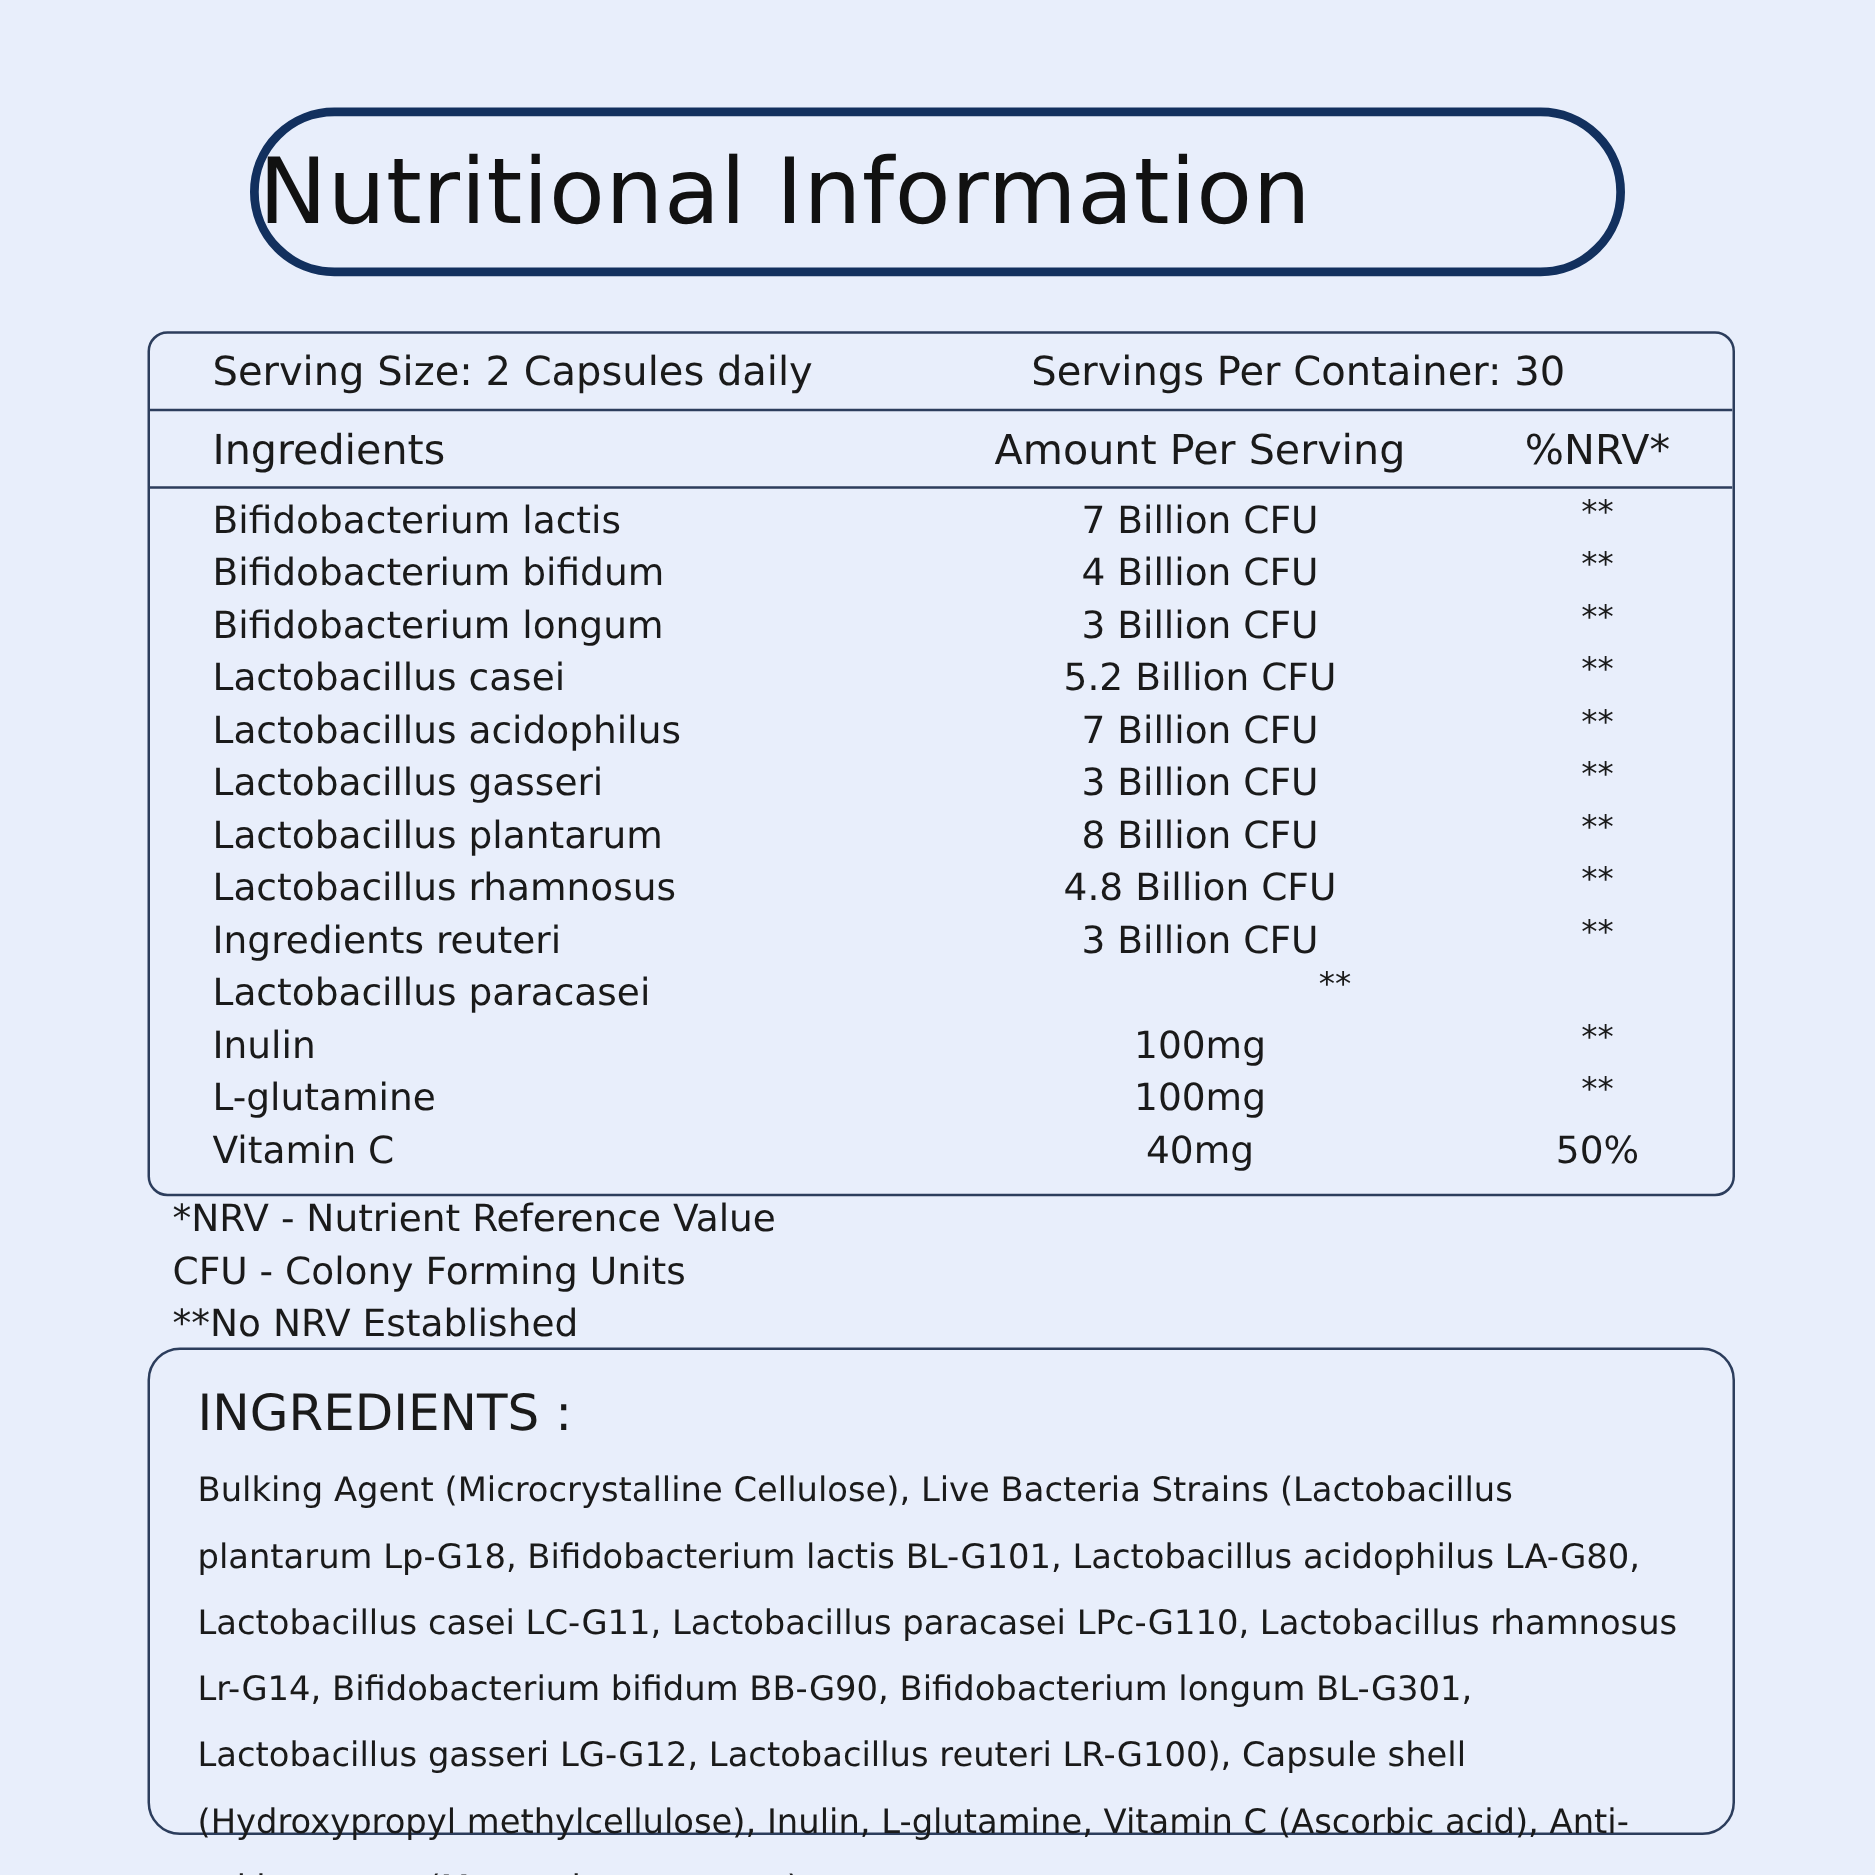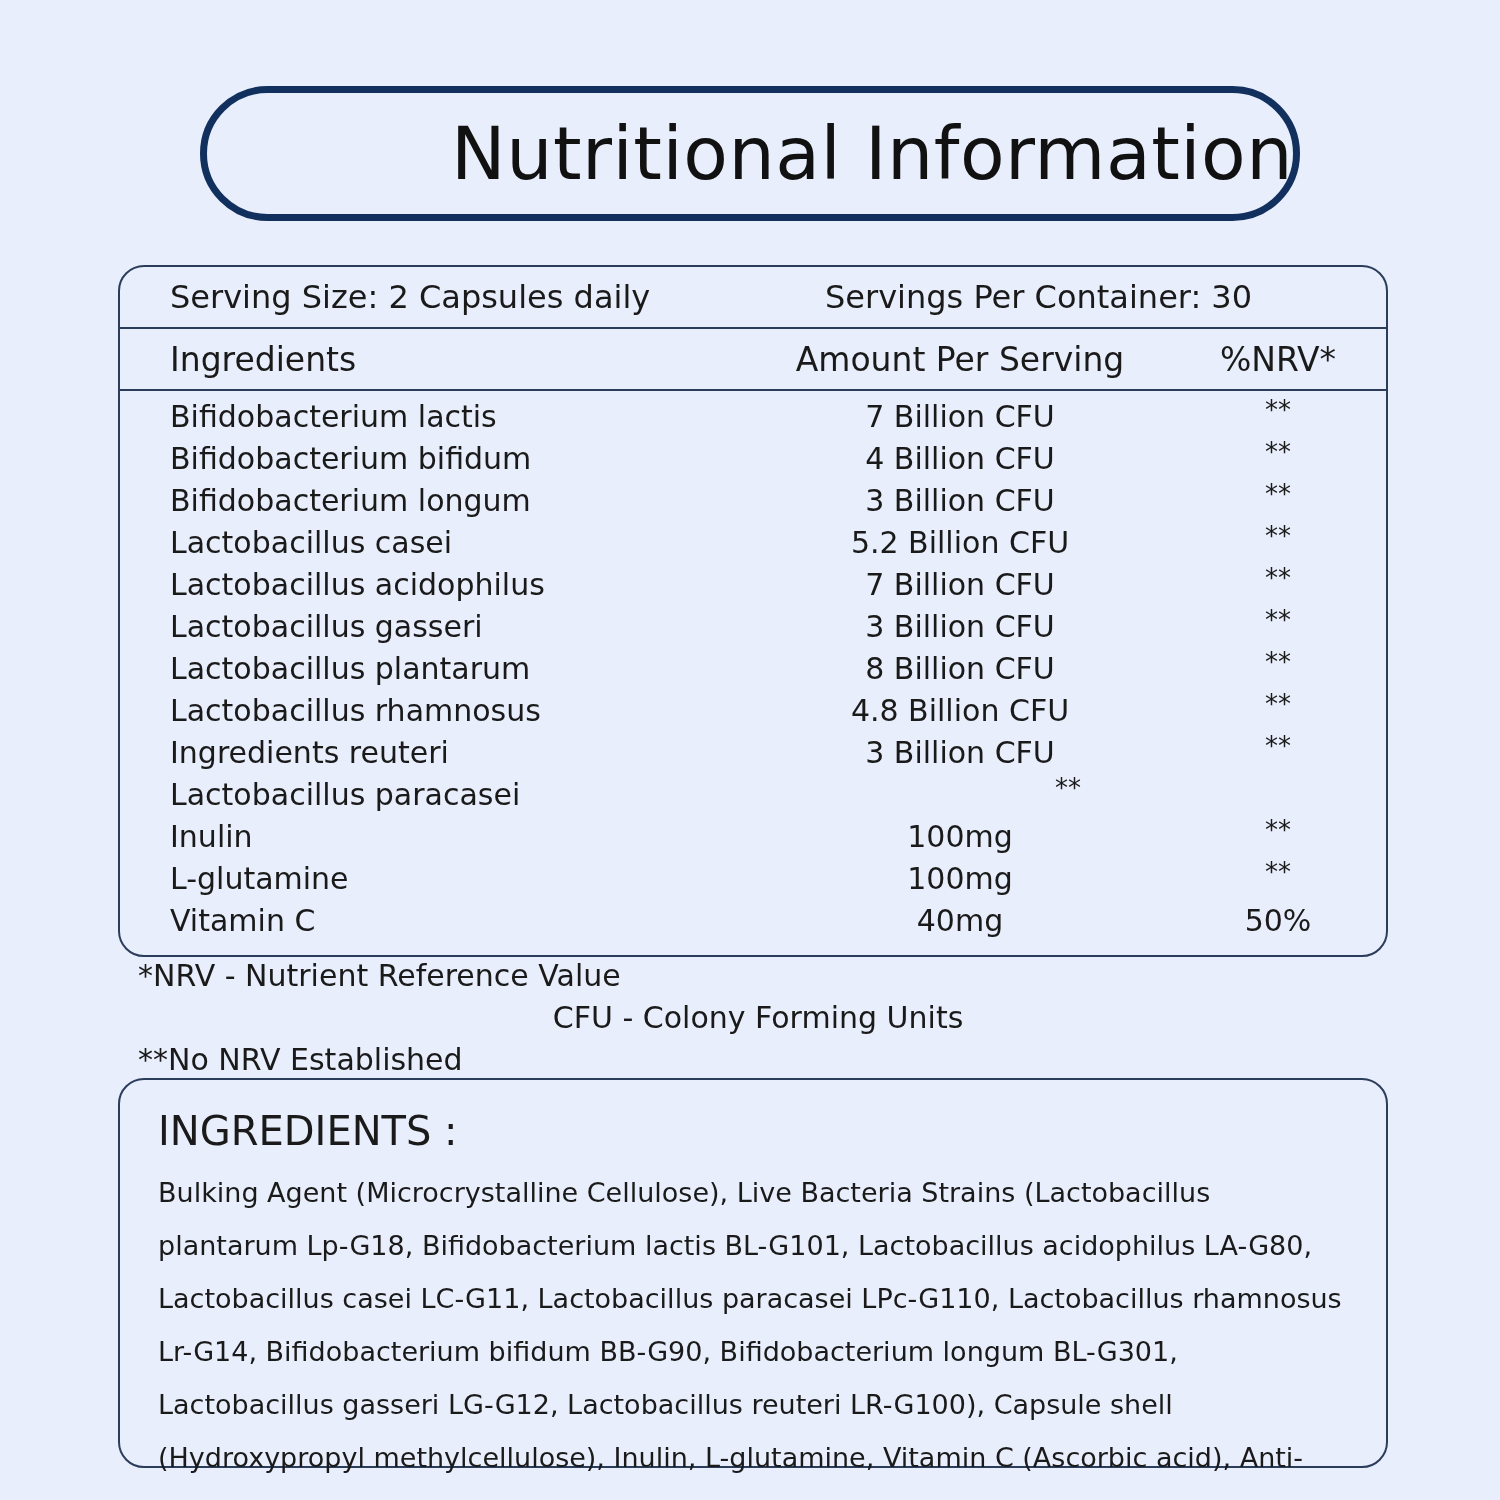--- a/index.html
+++ b/index.html
@@ -27,40 +27,40 @@
     position: absolute;
     left: 200px;
     top: 86px;
     width: 1100px;
     height: 135px;
     border: 7px solid #12305e;
     border-radius: 68px;
     background: transparent;
     display: flex;
     align-items: center;
-    justify-content: flex-end;
+    justify-content: flex-start;
     box-sizing: border-box;
   }
   .title-text {
     font-size: 73px;
     letter-spacing: 0.5px;
     color: #111;
     font-weight: 400;
     line-height: 1;
     white-space: nowrap;
   }
 
   
   .nutri-panel {
     position: absolute;
     left: 118px;
     top: 265px;
     width: 1270px;
     border: 2px solid #2c3d5c;
-    border-radius: 26px;
+    border-radius: 16px;
     box-sizing: border-box;
     overflow: hidden;
   }
 
   .serving-row {
     display: flex;
     align-items: center;
     height: 62px;
     border-bottom: 2px solid #2c3d5c;
     padding: 0 0 0 50px;
@@ -136,21 +136,21 @@
     width: 1240px;
   }
   .fn-line {
     display: flex;
     justify-content: space-between;
     font-size: 30px;
     line-height: 42px;
     flex-direction: column;
   }
   .fn-left { text-align: left; }
-  .fn-right { text-align: center; }
+  .fn-right { text-align: left; }
 
   
   .ing-panel {
     position: absolute;
     left: 118px;
     top: 1078px;
     width: 1270px;
     height: 390px;
     border: 2px solid #2c3d5c;
     border-radius: 26px;

